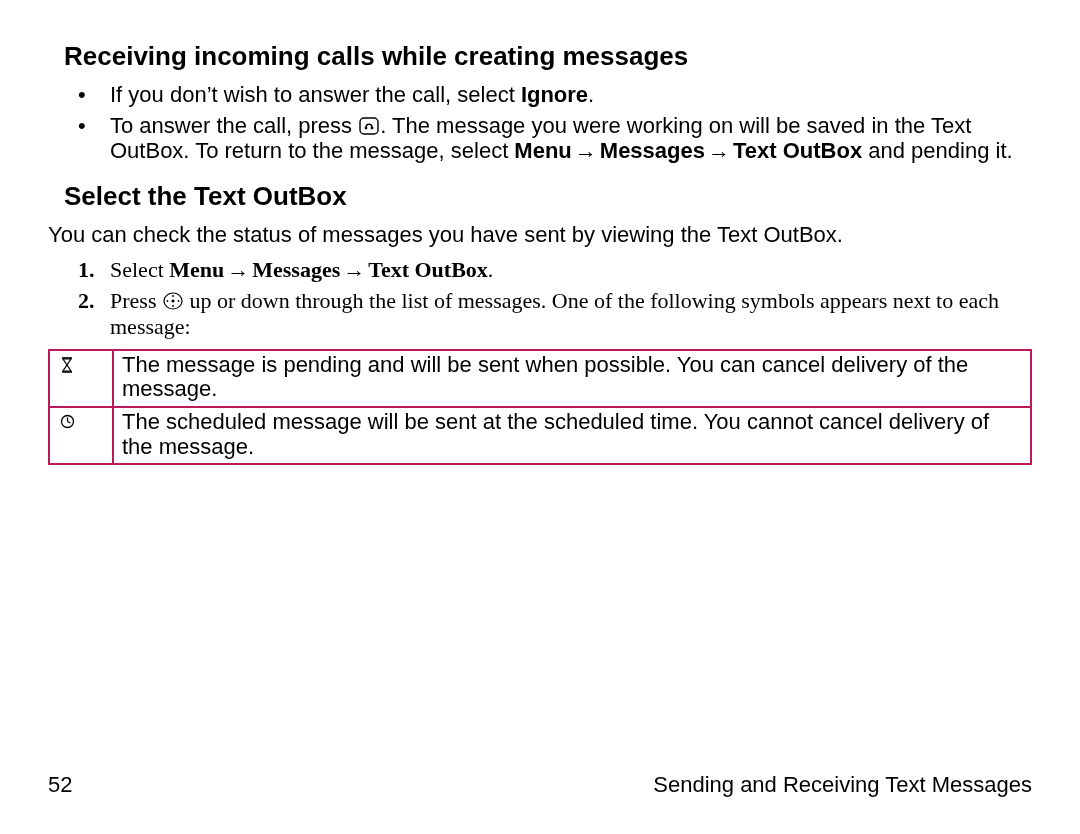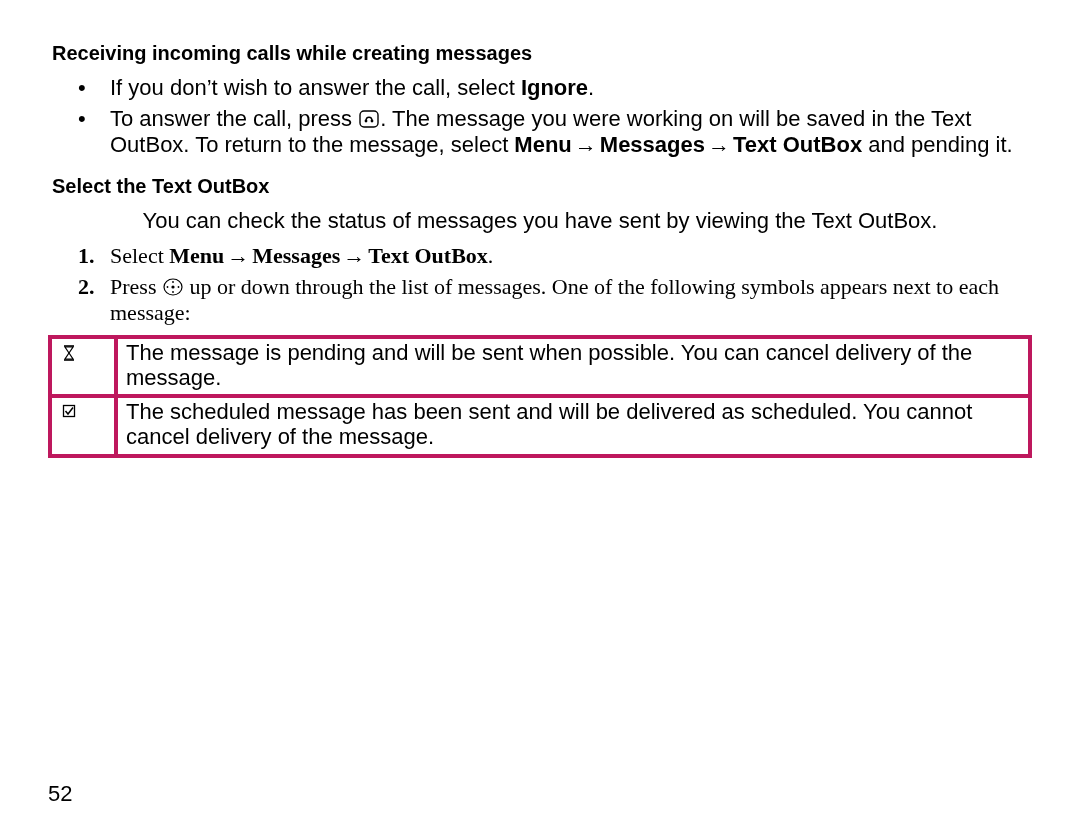--- a/index.html
+++ b/index.html
@@ -7,44 +7,44 @@
     font-family:Arial,Helvetica,sans-serif;
     font-size:22px;
     line-height:1.15;
     width:1080px;
     height:834px;
     box-sizing:border-box;
     padding:42px 48px 0 48px;
     position:relative;
   }
   h2{
-    font-size:20px;
+    font-size:26px;
     font-weight:700;
-    margin:0 0 10px 4px;
+    margin:0 0 10px 16px;
   }
   ul.bullets{
     list-style:none;
     margin:0 0 18px 0;
     padding:0 0 0 30px;
   }
   ul.bullets li{
     position:relative;
     padding-left:32px;
     margin:0 0 6px 0;
   }
   ul.bullets li::before{
     content:"•";
     position:absolute;
     left:0; top:0;
     font-size:22px;
   }
   .bold{font-weight:700;}
   .nav-path b{font-weight:700;}
   .arrow{padding:0 3px;}
-  p.body{margin:6px 0 10px 0;text-align:center;}
+  p.body{margin:6px 0 10px 0;}
   ol.steps{
     margin:0 0 10px 0;
     padding:0 0 0 30px;
     list-style:none;
     counter-reset:step;
     font-family:Liberation Serif, serif;
   }
   ol.steps li{
     position:relative;
     padding-left:32px;
@@ -61,36 +61,36 @@
     display:inline-block;
     vertical-align:-3px;
     width:22px; height:20px;
   }
   table.symbols{
     border-collapse:collapse;
     width:100%;
     margin-top:4px;
   }
   table.symbols td{
-    border:4px solid #be185d;
+    border:2px solid #be185d;
     padding:2px 8px 4px 8px;
     vertical-align:top;
     font-size:22px;
     line-height:1.12;
   }
   table.symbols td:first-child{
     width:44px;
     text-align:left;
     padding-left:10px;
   }
   .sym-svg{display:block;margin-top:4px;}
   .footer{
     position:absolute;
     left:48px; right:48px;
-    bottom:28px;
+    bottom:37px;
     font-size:22px;
     display:flex;
     justify-content:space-between;
   }
 </style>
 </head>
 <body>
 
 <h2>Receiving incoming calls while creating messages</h2>
 <ul class="bullets">
@@ -138,25 +138,27 @@
         <line x1="2" y1="1" x2="12" y2="1" stroke="#000" stroke-width="1.6"></line>
         <line x1="2" y1="15" x2="12" y2="15" stroke="#000" stroke-width="1.6"></line>
         <path d="M3 2 L11 2 L7 8 Z" fill="none" stroke="#000" stroke-width="1.2"></path>
         <path d="M3 14 L11 14 L7 8 Z" fill="none" stroke="#000" stroke-width="1.2"></path>
       </svg>
     </td>
     <td>The message is pending and will be sent when possible. You can cancel delivery of the message.</td>
   </tr>
   <tr>
     <td>
-      <svg class="sym-svg" width="14" height="14" viewBox="0 0 14 14">
-        <rect x="1.5" y="1.5" width="11" height="11" fill="none" stroke="#000" stroke-width="1.3"></rect>
-        <path d="M3.5 7 L6 10 L11 3.5" fill="none" stroke="#000" stroke-width="1.5"></path>
+      <svg class="sym-svg" width="15" height="15" viewBox="0 0 15 15">
+        <circle cx="7.5" cy="7.5" r="6" fill="none" stroke="#000" stroke-width="1.3"></circle>
+        <line x1="7.5" y1="7.5" x2="7.5" y2="3.5" stroke="#000" stroke-width="1.3"></line>
+        <line x1="7.5" y1="7.5" x2="10.5" y2="9" stroke="#000" stroke-width="1.3"></line>
       </svg>
     </td>
-    <td>The scheduled message has been sent and will be delivered as scheduled. You cannot cancel delivery of the message.</td>
+    <td>The scheduled message will be sent at the scheduled time. You cannot cancel delivery of the message.</td>
   </tr>
 </tbody>
   </table>
 
 <div class="footer">
   <span>52</span>
+  <span>Sending and Receiving Text Messages</span>
 </div>
 
 </body></html>

